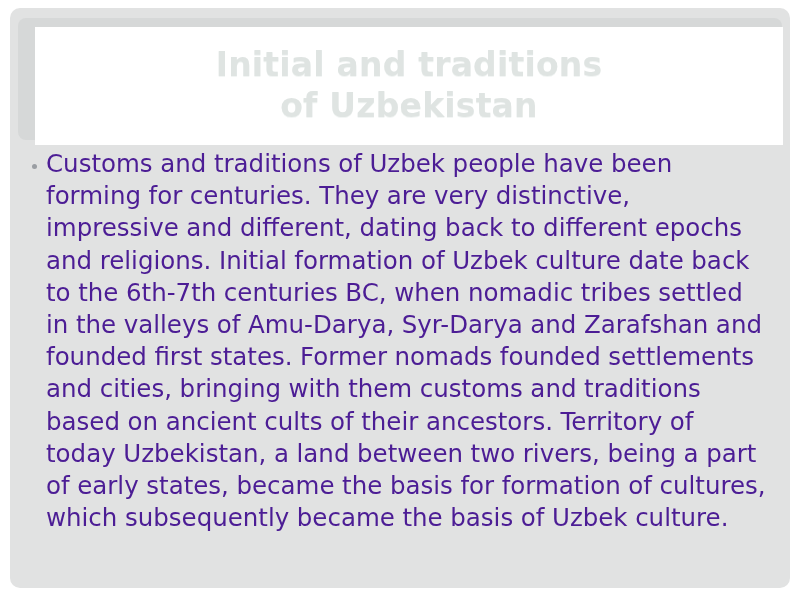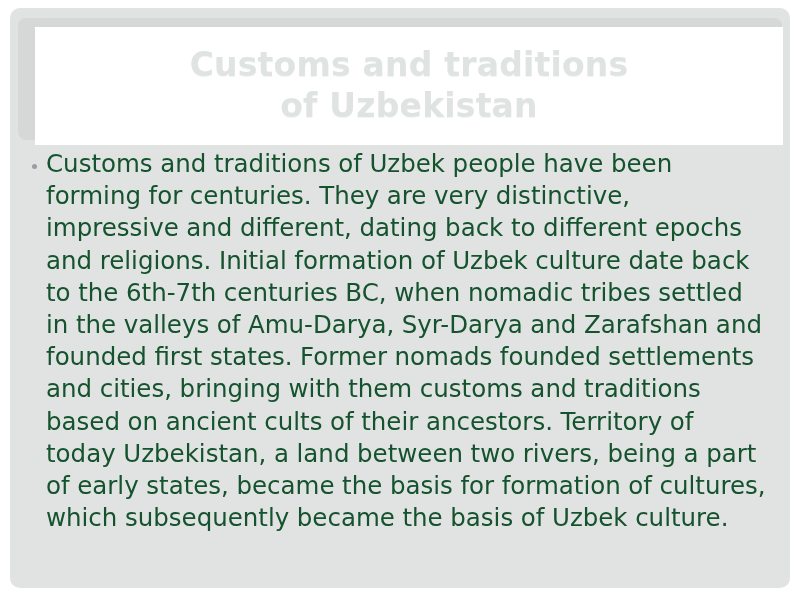--- a/index.html
+++ b/index.html
@@ -90,35 +90,35 @@
     height: 5px;
     background: #9a9ea3;
     border-radius: 50%;
   }
 
   .bullet-text {
     flex: 1 1 auto;
     font-family: "DejaVu Sans", sans-serif;
     font-size: 24.5px;
     line-height: 32.2px;
-    color: #14532d;
+    color: #4c1d95;
     text-align: left;
     padding-left: 4px;
     padding-right: 8px;
     word-spacing: -0.2px;
   }
 </style>
 </head>
 <body>
 
 <div class="slide">
 
   <div class="title-frame">
     <div class="title-plate">
-      <div class="title-text">Customs and traditions
+      <div class="title-text">Initial and traditions
 of Uzbekistan</div>
     </div>
   </div>
 
   <div class="body-area">
     <div class="bullet-row">
       <span class="bullet-dot">
           <i></i>
         </span>
       <div class="bullet-text">Customs and traditions of Uzbek people have been forming for centuries. They are very distinctive, impressive and different, dating back to different epochs and religions. Initial formation of Uzbek culture date back to the 6th-7th centuries BC, when nomadic tribes settled in the valleys of Amu-Darya, Syr-Darya and Zarafshan and founded first states. Former nomads founded settlements and cities, bringing with them customs and traditions based on ancient cults of their ancestors. Territory of today Uzbekistan, a land between two rivers, being a part of early states, became the basis for formation of cultures, which subsequently became the basis of Uzbek culture.</div>

